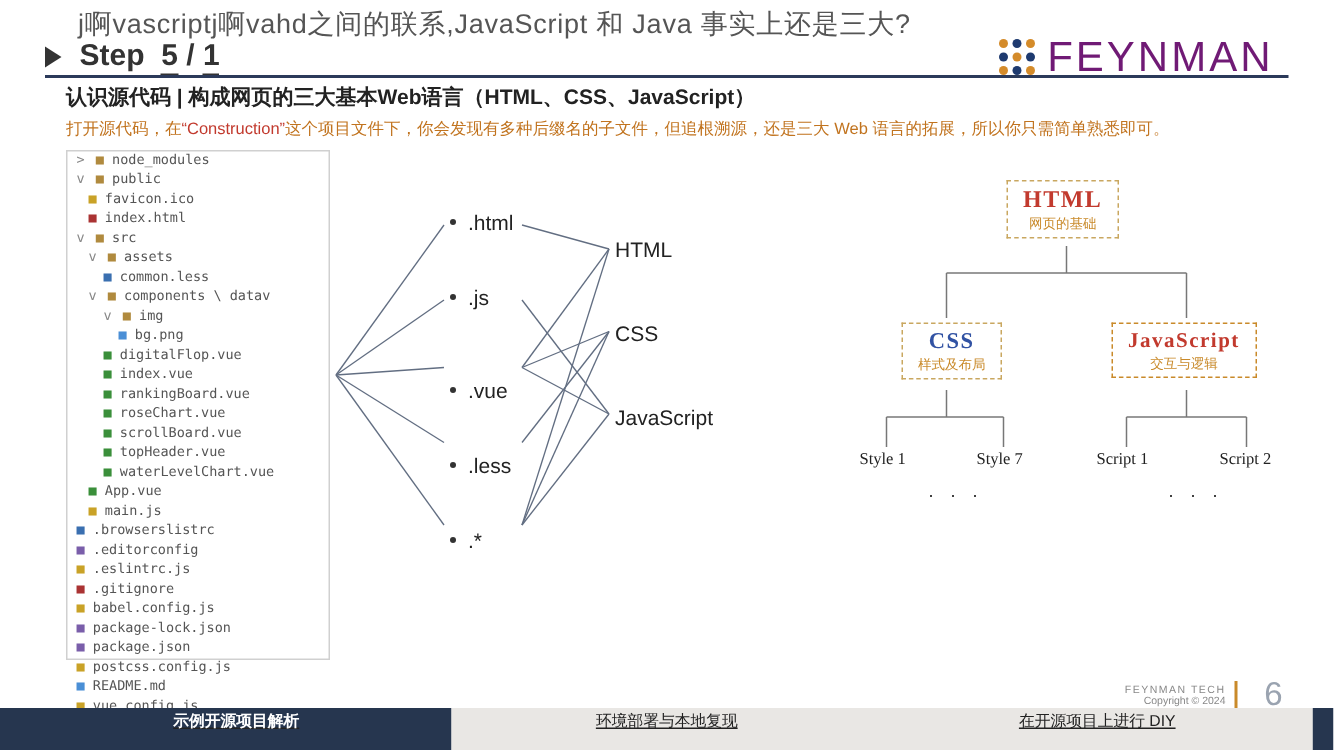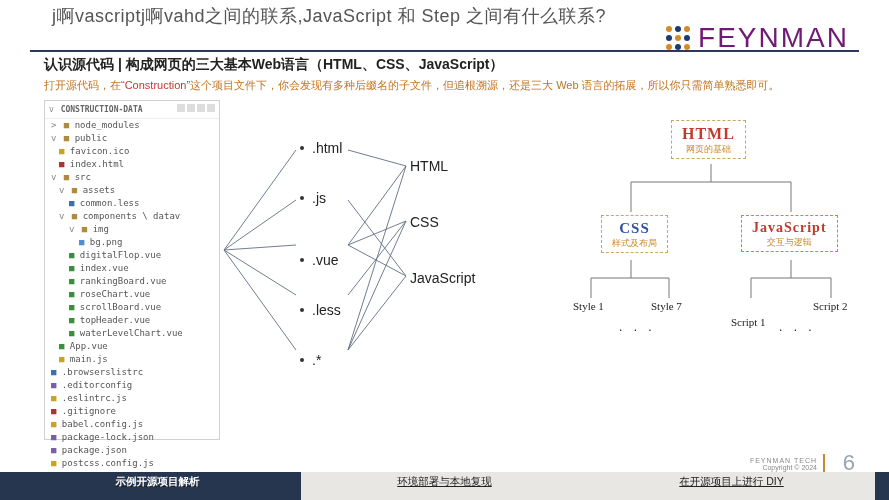--- a/index.html
+++ b/index.html
@@ -277,22 +277,31 @@
     color: #fff;
     font-weight: 700;
   }
   .footer-bar .edge { width: 14px; flex: 0 0 14px; background:#26364f; }
 </style>
 </head>
 <body>
 
 <div class="slide">
 
-  <div class="top-title">j啊vascriptj啊vahd之间的联系,JavaScript 和 Step 之间有什么联系?</div>
-
+  <div class="top-title">j啊vascriptj啊vahd之间的联系,JavaScript 和 Java 事实上还是三大?</div>
+
+  <div class="step-row">
+    <div class="bullet"></div>
+    <div class="step-label">
+      <span>Step</span>
+      &nbsp;<span class="num">5</span>
+      <span>/</span>
+      <span class="num">1</span>
+    </div>
+  </div>
 
   <div class="brand">
     <div class="brand-dots">
       <span></span>
         <span class="b"></span>
         <span></span>
       <span class="b"></span>
         <span></span>
         <span class="b"></span>
       <span></span>
@@ -306,24 +315,20 @@
 
   <div class="subtitle">
     <span>认识源代码</span><span class="bar"> | </span><span class="desc">构成网页的三大基本Web语言（HTML、CSS、JavaScript）</span>
   </div>
 
   <div class="orange-line">
     <span>打开源代码，在</span><span class="red">“Construction”</span><span>这个项目文件下，你会发现有多种后缀名的子文件，但追根溯源，还是三大 Web 语言的拓展，所以你只需简单熟悉即可。</span>
   </div>
 
   <div class="tree">
-    <div class="tree-hdr">
-      <span><span class="caret">v</span> <b>CONSTRUCTION-DATA</b></span>
-      <span class="tree-icons"><span></span><span></span><span></span><span></span></span>
-    </div>
     <ul id="tree-ul">
         <li class="d0"><span class="caret">&gt;</span> <span class="ic-f">■</span> node_modules</li>
         <li class="d0"><span class="caret">v</span> <span class="ic-f">■</span> public</li>
         <li class="d1"><span class="ic-js">■</span> favicon.ico</li>
         <li class="d1"><span class="ic-g">■</span> index.html</li>
         <li class="d0"><span class="caret">v</span> <span class="ic-f">■</span> src</li>
         <li class="d1"><span class="caret">v</span> <span class="ic-f">■</span> assets</li>
         <li class="d2"><span class="ic-css">■</span> common.less</li>
         <li class="d1"><span class="caret">v</span> <span class="ic-f">■</span> components \ datav</li>
         <li class="d2"><span class="caret">v</span> <span class="ic-f">■</span> img</li>
@@ -419,21 +424,21 @@
     <div class="hbox css">
       <div class="t">CSS</div>
       <div class="s">样式及布局</div>
     </div>
     <div class="hbox js">
       <div class="t">JavaScript</div>
       <div class="s">交互与逻辑</div>
     </div>
     <div class="leaf" style="left:2px; top:180px;">Style 1</div>
     <div class="leaf" style="left:80px; top:180px;">Style 7</div>
-    <div class="leaf" style="left:160px;top:180px;margin-top:16px;">Script 1</div>
+    <div class="leaf" style="left:160px;top:180px;">Script 1</div>
     <div class="leaf" style="left:242px;top:180px;">Script 2</div>
     <div class="dots3" style="left:48px; top:200px;">. . .</div>
     <div class="dots3" style="left:208px;top:200px;">. . .</div>
   </div>
 
 
   <div class="ftr-brand">
     <div class="l1">FEYNMAN TECH</div>
     <div>Copyright © 2024</div>
   </div>

